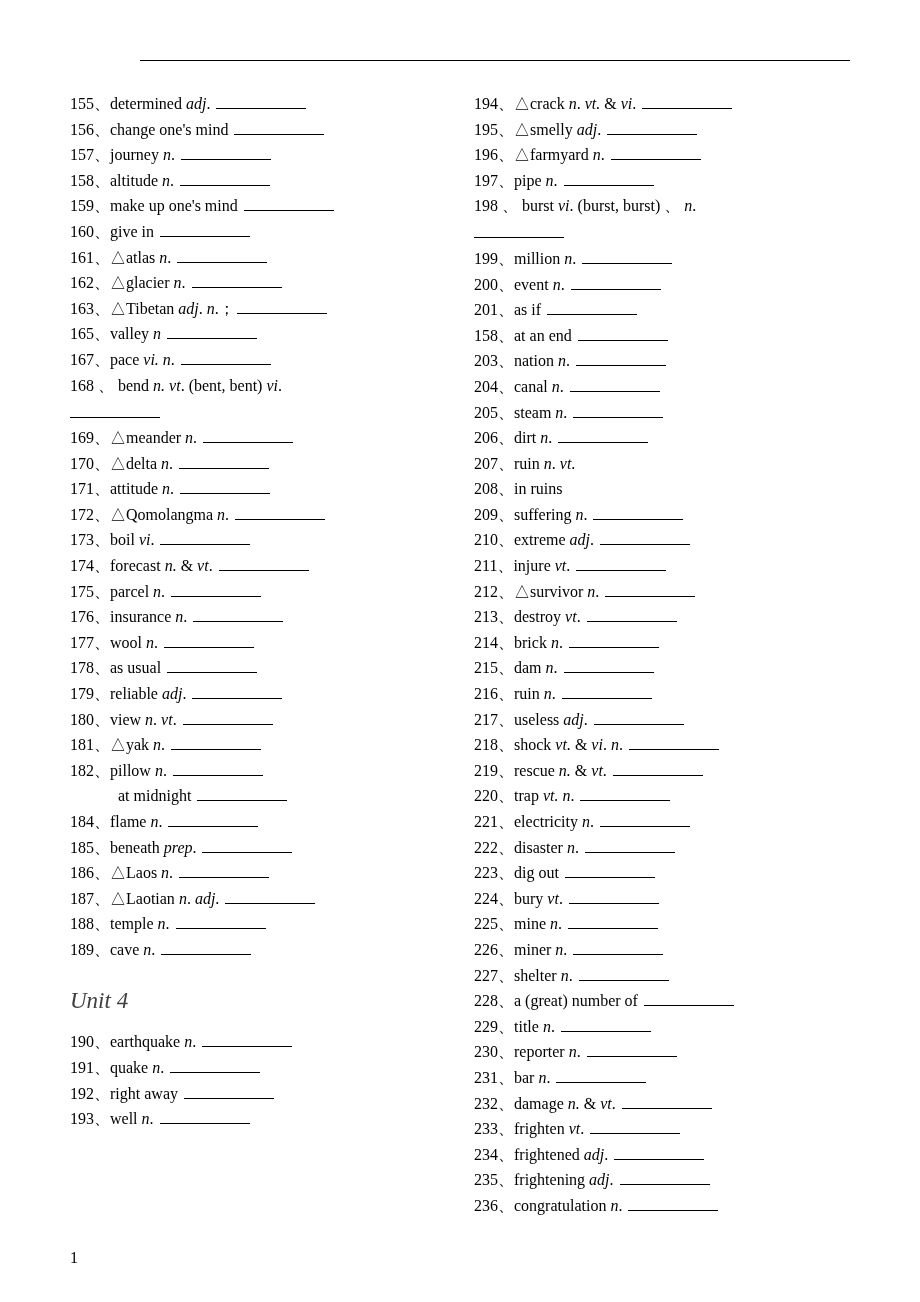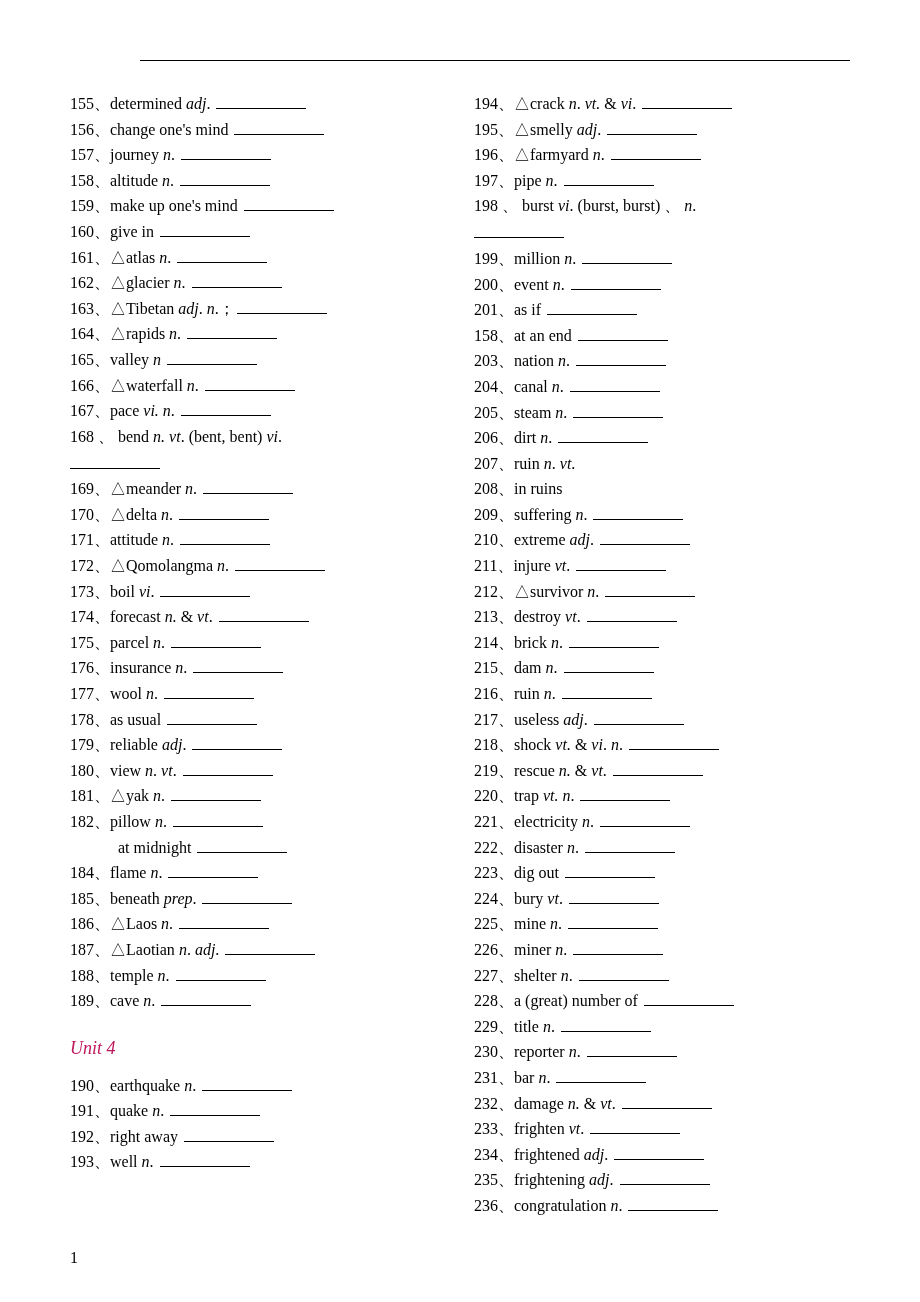--- a/index.html
+++ b/index.html
@@ -46,24 +46,24 @@
     border-bottom: 1px solid #000;
     width: 90px;
     height: 0.9em;
     vertical-align: baseline;
     margin-left: 2px;
   }
   .sub-entry {
     padding-left: 48px;
   }
   .unit-header {
-    color: #be185d;
+    color: #404040;
     font-style: italic;
     font-family: "Times New Roman", serif;
-    font-size: 18px;
+    font-size: 23px;
     margin-top: 20px;
     margin-bottom: 10px;
   }
   .page-num {
     margin-top: 30px;
     font-size: 16px;
   }
   .cont-blank-line {
     display: inline-block;
     border-bottom: 1px solid #000;
@@ -81,23 +81,21 @@
     <div class="col" id="left-col">
         <div class="entry"><span class="num">155、</span><span class="word"><span>determined </span><span class="italic">adj</span><span>. </span></span><span class="blank"></span></div>
         <div class="entry"><span class="num">156、</span><span class="word"><span>change one's mind </span></span><span class="blank"></span></div>
         <div class="entry"><span class="num">157、</span><span class="word"><span>journey </span><span class="italic">n</span><span>. </span></span><span class="blank"></span></div>
         <div class="entry"><span class="num">158、</span><span class="word"><span>altitude </span><span class="italic">n</span><span>. </span></span><span class="blank"></span></div>
         <div class="entry"><span class="num">159、</span><span class="word"><span>make up one's mind </span></span><span class="blank"></span></div>
         <div class="entry"><span class="num">160、</span><span class="word"><span>give in </span></span><span class="blank"></span></div>
         <div class="entry"><span class="num">161、</span><span class="word"><span>△atlas </span><span class="italic">n</span><span>. </span></span><span class="blank"></span></div>
         <div class="entry"><span class="num">162、</span><span class="word"><span>△glacier </span><span class="italic">n</span><span>. </span></span><span class="blank"></span></div>
         <div class="entry"><span class="num">163、</span><span class="word"><span>△Tibetan    </span><span class="italic">adj</span><span>.      </span><span class="italic">n</span><span>.；</span></span><span class="blank"></span></div>
-        <div class="entry"><span class="num">164、</span><span class="word"><span>△rapids </span><span class="italic">n</span><span>. </span></span><span class="blank"></span></div>
         <div class="entry"><span class="num">165、</span><span class="word"><span>valley </span><span class="italic">n</span><span> </span></span><span class="blank"></span></div>
-        <div class="entry"><span class="num">166、</span><span class="word"><span>△waterfall </span><span class="italic">n</span><span>. </span></span><span class="blank"></span></div>
         <div class="entry"><span class="num">167、</span><span class="word"><span>pace </span><span class="italic">vi. n</span><span>. </span></span><span class="blank"></span></div>
         <div class="entry"><span class="num">168 、 </span><span class="word"><span>bend  </span><span class="italic">n.  vt</span><span>.  (bent,  bent)     </span><span class="italic">vi</span><span>.</span></span></div>
         <div><span class="cont-blank-line"></span></div>
         <div class="entry"><span class="num">169、</span><span class="word"><span>△meander </span><span class="italic">n</span><span>. </span></span><span class="blank"></span></div>
         <div class="entry"><span class="num">170、</span><span class="word"><span>△delta </span><span class="italic">n</span><span>. </span></span><span class="blank"></span></div>
         <div class="entry"><span class="num">171、</span><span class="word"><span>attitude </span><span class="italic">n</span><span>. </span></span><span class="blank"></span></div>
         <div class="entry"><span class="num">172、</span><span class="word"><span>△Qomolangma </span><span class="italic">n</span><span>. </span></span><span class="blank"></span></div>
         <div class="entry"><span class="num">173、</span><span class="word"><span>boil </span><span class="italic">vi</span><span>. </span></span><span class="blank"></span></div>
         <div class="entry"><span class="num">174、</span><span class="word"><span>forecast </span><span class="italic">n. </span><span>&amp; </span><span class="italic">vt</span><span>. </span></span><span class="blank"></span></div>
         <div class="entry"><span class="num">175、</span><span class="word"><span>parcel </span><span class="italic">n</span><span>. </span></span><span class="blank"></span></div>

